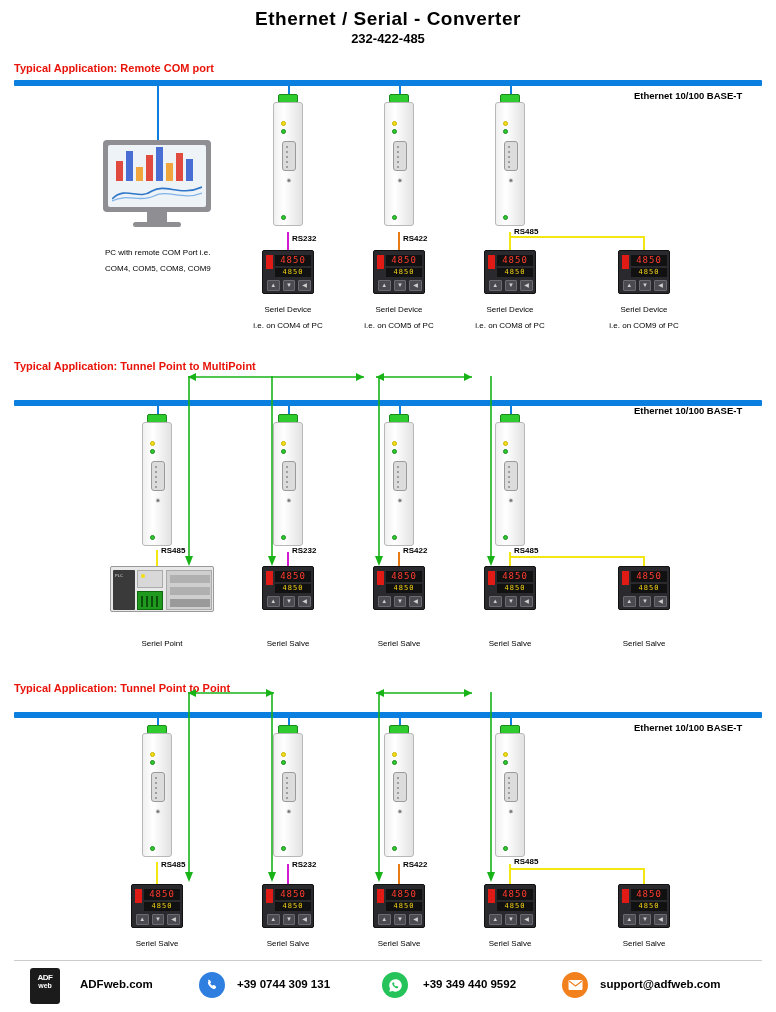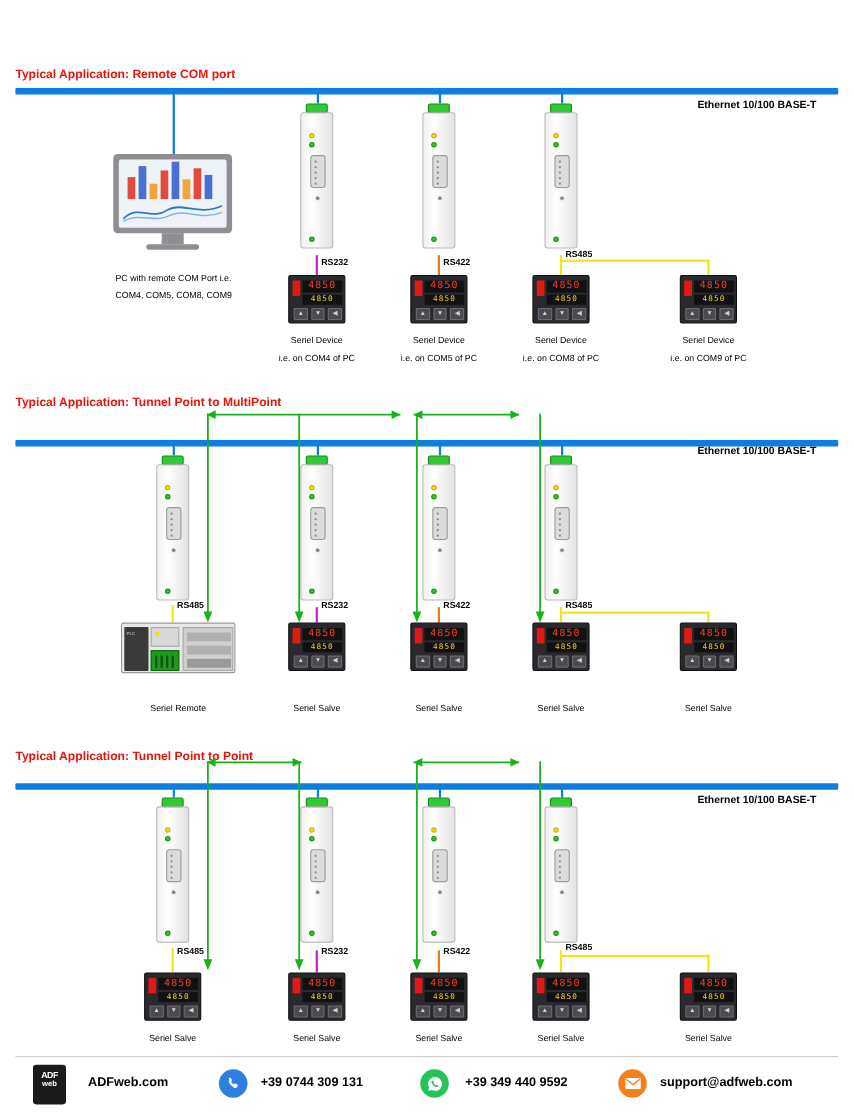--- a/index.html
+++ b/index.html
@@ -156,20 +156,22 @@
   .logo .l2 { font-size:7px; }
   .footer-txt { position:absolute; font-size:11.5px; font-weight:bold; }
   .circ { position:absolute; width:26px; height:26px; border-radius:50%;
     display:flex; align-items:center; justify-content:center; }
 </style>
 </head>
 <body>
 
 <div class="page">
 
+  <div class="title">Ethernet / Serial - Converter</div>
+  <div class="subtitle">232-422-485</div>
 
   <div class="sect-label" style="left:14px; top:62px;">Typical Application: Remote COM port</div>
   <div class="bus" style="left:14px; top:80px; width:748px;"></div>
   <div class="bus-label" style="left:634px; top:90px;">Ethernet 10/100 BASE-T</div>
 
   <div class="vline" style="left:157px; top:85px; height:55px;"></div>
 
   <div class="vline" style="left:288px; top:85px; height:9px;"></div>
   <div class="vline" style="left:399px; top:85px; height:9px;"></div>
   <div class="vline" style="left:510px; top:85px; height:9px;"></div>
@@ -473,21 +475,21 @@
     <div class="red"></div>
     <div class="seg1">4850</div>
     <div class="seg2">4850</div>
     <div class="btns">
         <span>▲</span>
         <span>▼</span>
         <span>◀</span>
       </div>
   </div>
 
-  <div class="cap" style="left:117px; top:636px; width:90px;">Seriel Remote</div>
+  <div class="cap" style="left:117px; top:636px; width:90px;">Seriel Point</div>
   <div class="cap" style="left:243px; top:636px; width:90px;">Seriel Salve</div>
   <div class="cap" style="left:354px; top:636px; width:90px;">Seriel Salve</div>
   <div class="cap" style="left:465px; top:636px; width:90px;">Seriel Salve</div>
   <div class="cap" style="left:599px; top:636px; width:90px;">Seriel Salve</div>
 
   <div class="sect-label" style="left:14px; top:682px;">Typical Application: Tunnel Point to Point</div>
   <div class="bus" style="left:14px; top:712px; width:748px;"></div>
   <div class="bus-label" style="left:634px; top:722px;">Ethernet 10/100 BASE-T</div>
 
   <svg style="position:absolute; left:180px; top:686px; width:320px; height:14px;" viewBox="0 0 320 14">

